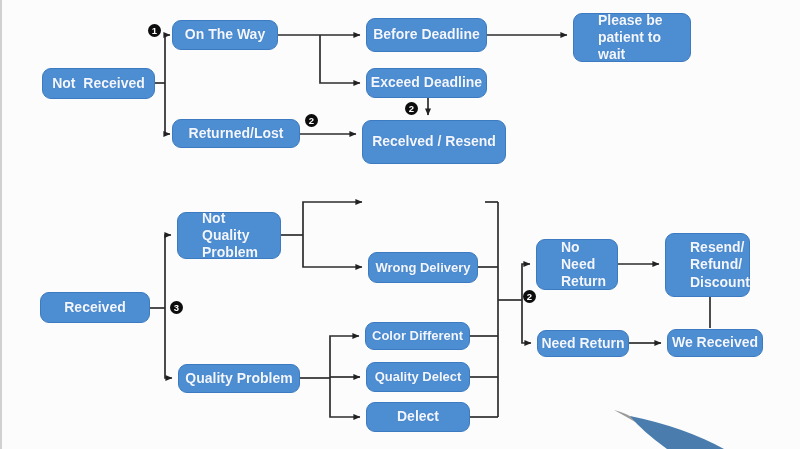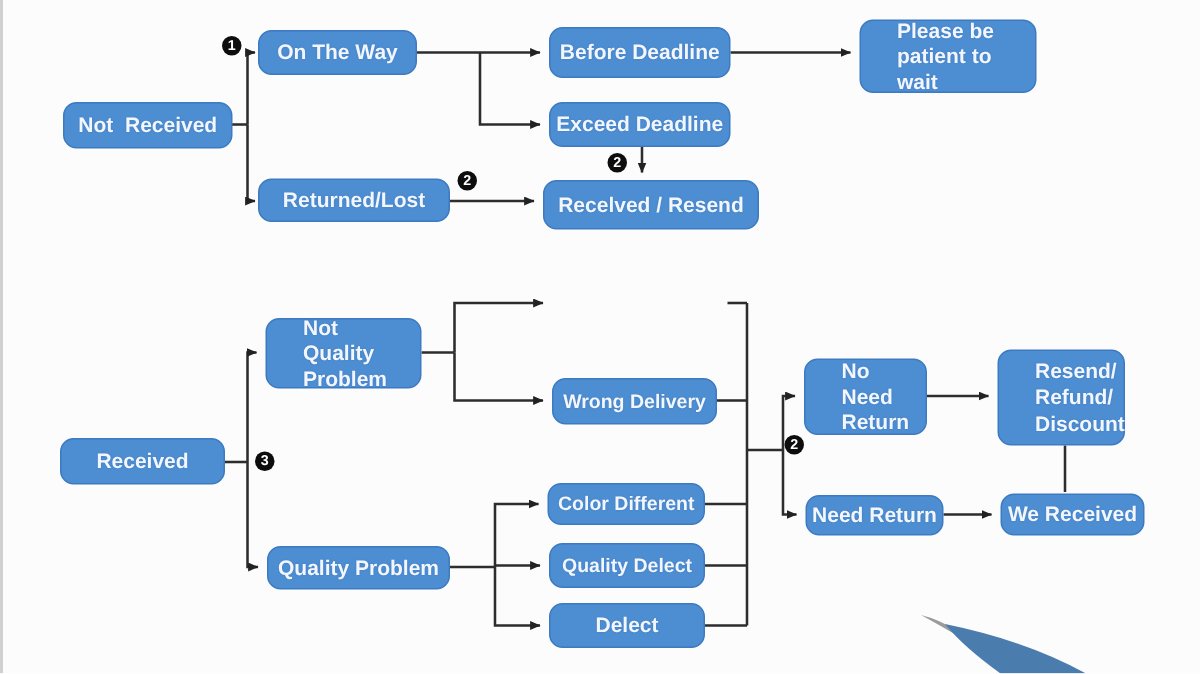--- a/index.html
+++ b/index.html
@@ -93,21 +93,21 @@
     </div>
   <div class="node" style="left:172px;top:119px;width:128px;height:29px">
       <span>Returned/Lost</span>
     </div>
   <div class="node" style="left:366px;top:18px;width:121px;height:34px">
       <span>Before Deadline</span>
     </div>
   <div class="node" style="left:366px;top:68px;width:121px;height:30px">
       <span>Exceed Deadline</span>
     </div>
-  <div class="node" style="left:362px;top:120px;width:144px;height:33px">
+  <div class="node" style="left:362px;top:120px;width:144px;height:44px">
       <span>Recelved / Resend</span>
     </div>
   <div class="node ml" style="left:573px;top:13px;width:118px;height:49px">
       <span>Please be
 patient to wait</span>
     </div>
 
   <div class="node" style="left:40px;top:292px;width:110px;height:31px">
       <span>Received</span>
     </div>

